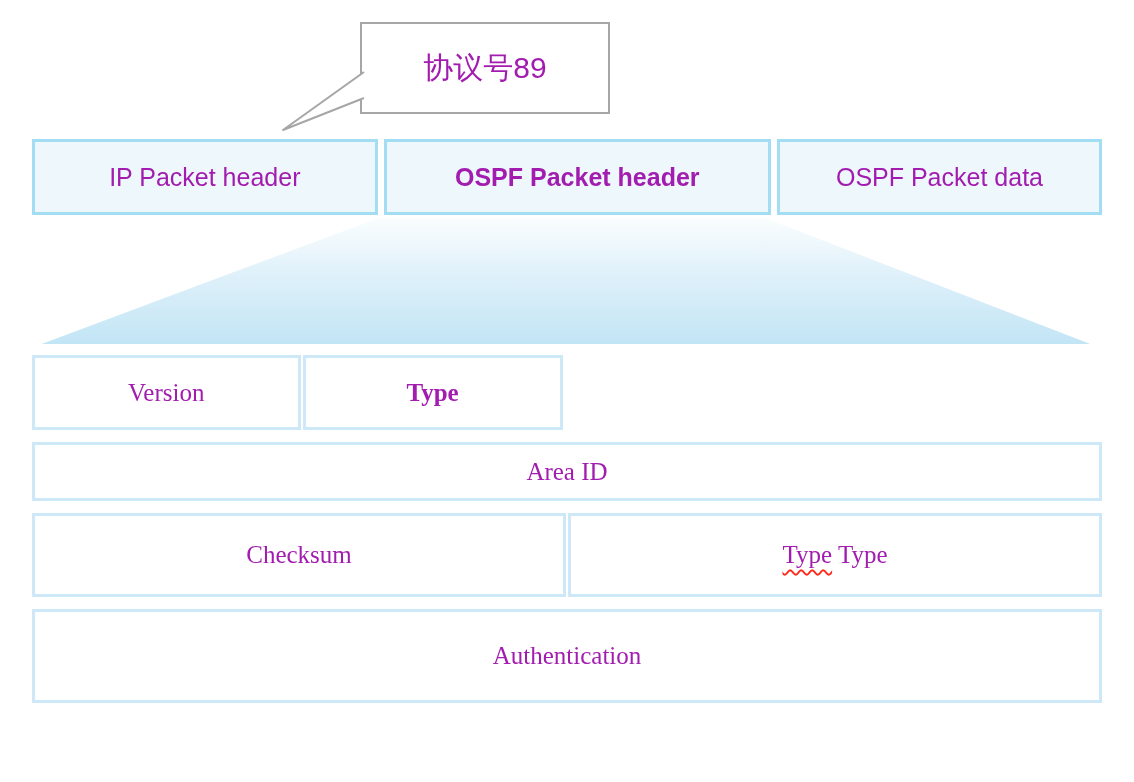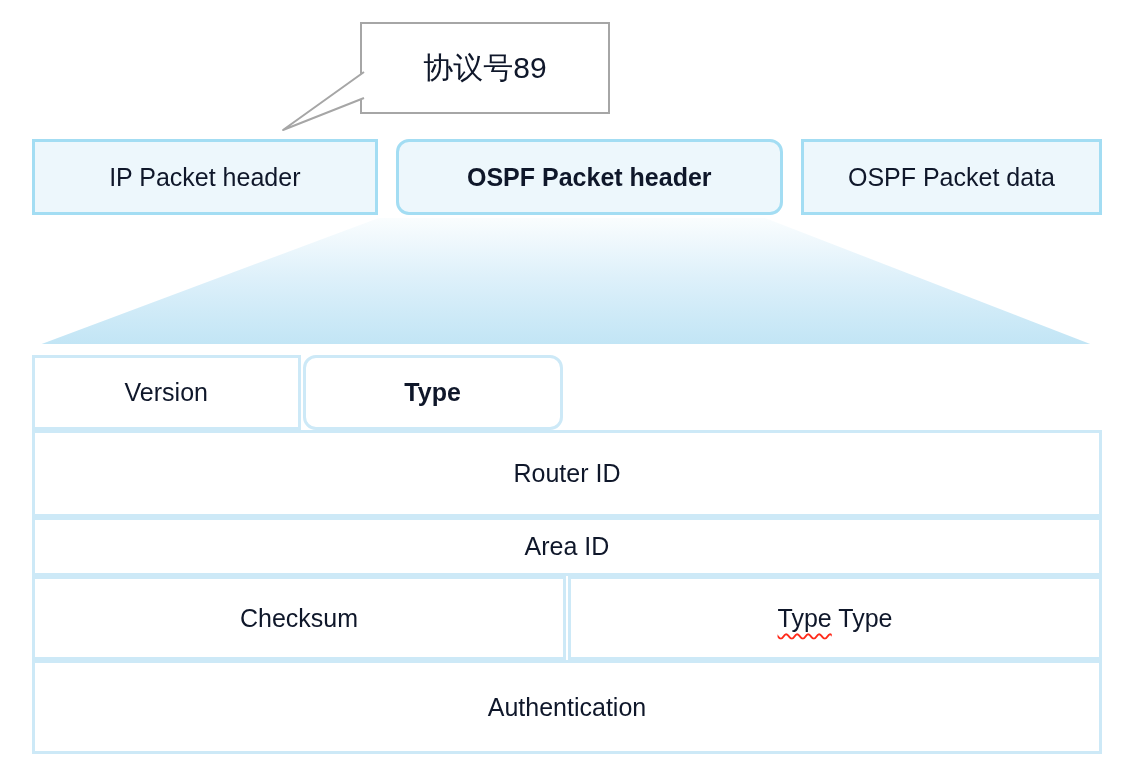--- a/index.html
+++ b/index.html
@@ -2,21 +2,21 @@
 <html style="--bar-fill: #edf7fc; --bar-border: #a3ddf3; --table-border: #cde9f7; --funnel-top: #fafdfe; --funnel-bottom: #c2e5f5; --callout-border: #a6a6a6; --spellcheck-wave: #ff2a1a;"><head>
 <meta charset="utf-8">
 <style>
   html, body { margin: 0; padding: 0; background: #ffffff; }
   .stage {
     position: relative;
     width: 1134px;
     height: 782px;
     background: #ffffff;
     font-family: "Liberation Sans", sans-serif;
-    color: #0f172a;
+    color: #a21caf;
     overflow: hidden;
   }
 
   
   .callout-box {
     position: absolute;
     left: 360px;
     top: 22px;
     width: 250px;
     height: 92px;
@@ -39,35 +39,35 @@
   }
 
   
   .packet-bar {
     position: absolute;
     left: 32px;
     top: 139px;
     width: 1070px;
     height: 76px;
     display: flex;
-    gap: 18px;
+    gap: 6px;
   }
   .packet-cell {
     box-sizing: border-box;
     background: var(--bar-fill, #edf7fc);
     border: 3px solid var(--bar-border, #a3ddf3);
     display: flex;
     align-items: center;
     justify-content: center;
     font-size: 25px;
   }
   .packet-cell.c0 { flex: 0 0 32.3%; }
   .packet-cell.c1 { flex: 0 0 36.2%; }
   .packet-cell.c2 { flex: 1 1 auto; }
-  .bold { font-weight: 700; border-radius: 13px; }
+  .bold { font-weight: 700; }
 
   
   .funnel {
     position: absolute;
     left: 32px;
     top: 218px;
     width: 1070px;
     height: 126px;
     background: linear-gradient(180deg,
       var(--funnel-top, #fafdfe) 0%,
@@ -77,21 +77,22 @@
   }
 
   
   .ospf-table {
     position: absolute;
     left: 32px;
     top: 355px;
     width: 1070px;
     display: flex;
     flex-direction: column;
-    gap: 0;
+    gap: 12px;
+    font-family: Liberation Serif, serif;
   }
   .trow { display: flex; gap: 2px; }
   .trow.r0 { height: 75px; }
   .trow.r1 { height: 87px; }
   .trow.r2 { height: 59px; }
   .trow.r3 { height: 84px; text-align: right; }
   .trow.r4 { height: 94px; border-radius: 19px; }
   .tcell {
     box-sizing: border-box;
     background: #ffffff;
@@ -144,25 +145,20 @@
 
     <div class="trow r0">
       <div class="tcell c0">
         <span>Version</span>
       </div>
       <div class="tcell c1 bold">
         <span>Type</span>
       </div>
     </div>
 
-    <div class="trow r1">
-      <div class="tcell">
-        <span>Router ID</span>
-      </div>
-    </div>
 
     <div class="trow r2">
       <div class="tcell">
         <span>Area ID</span>
       </div>
     </div>
 
     <div class="trow r3">
       <div class="tcell">
         <span>Checksum</span>

